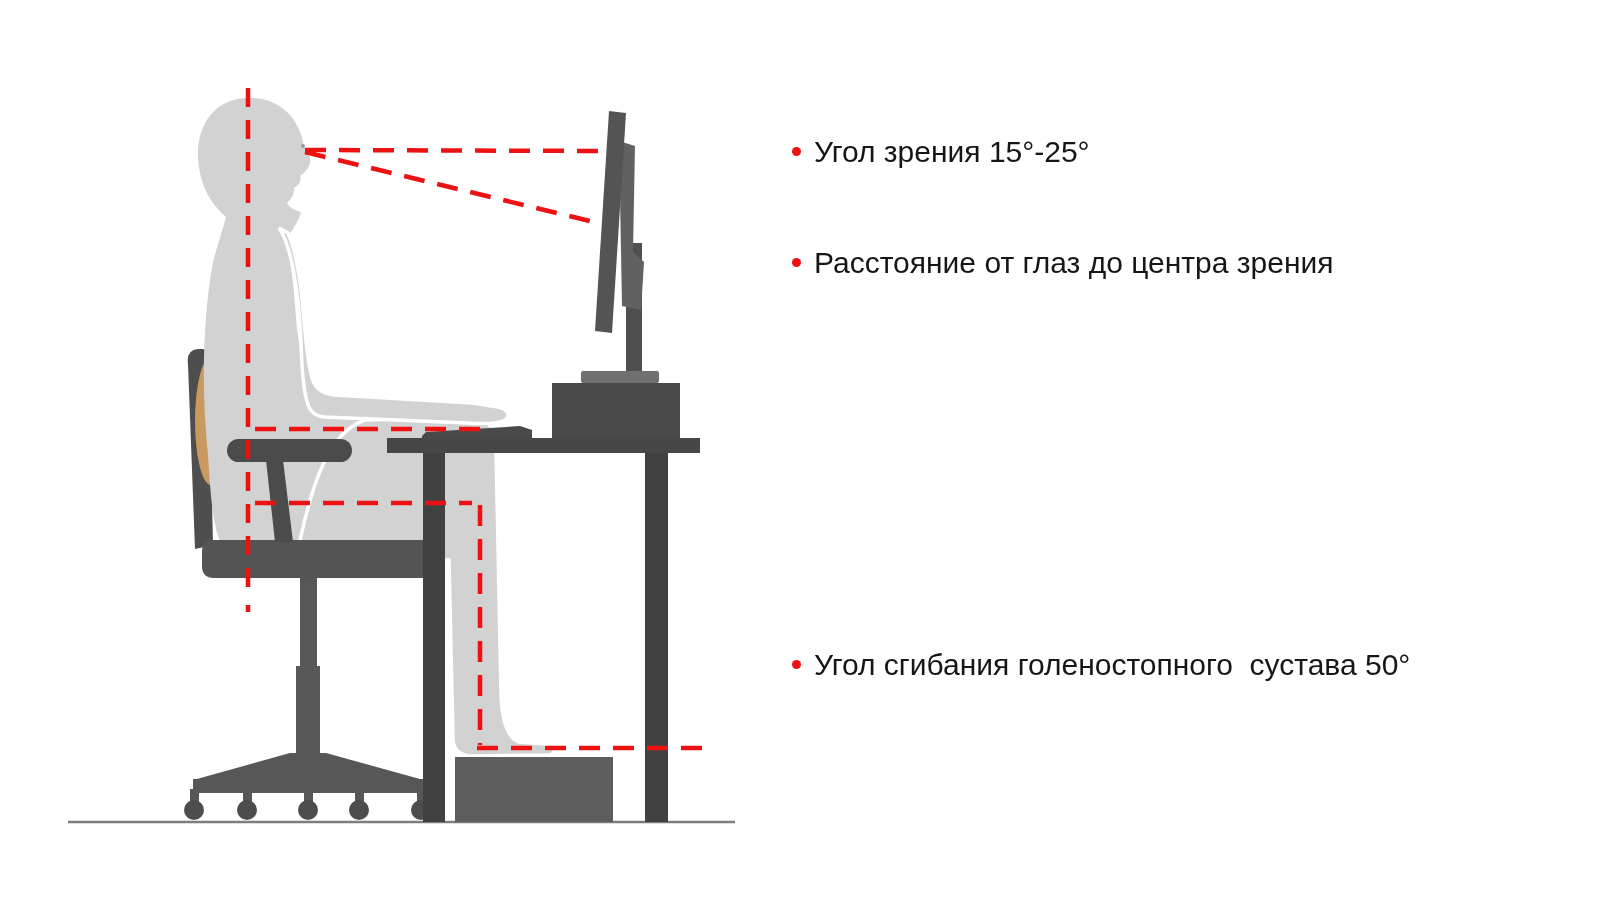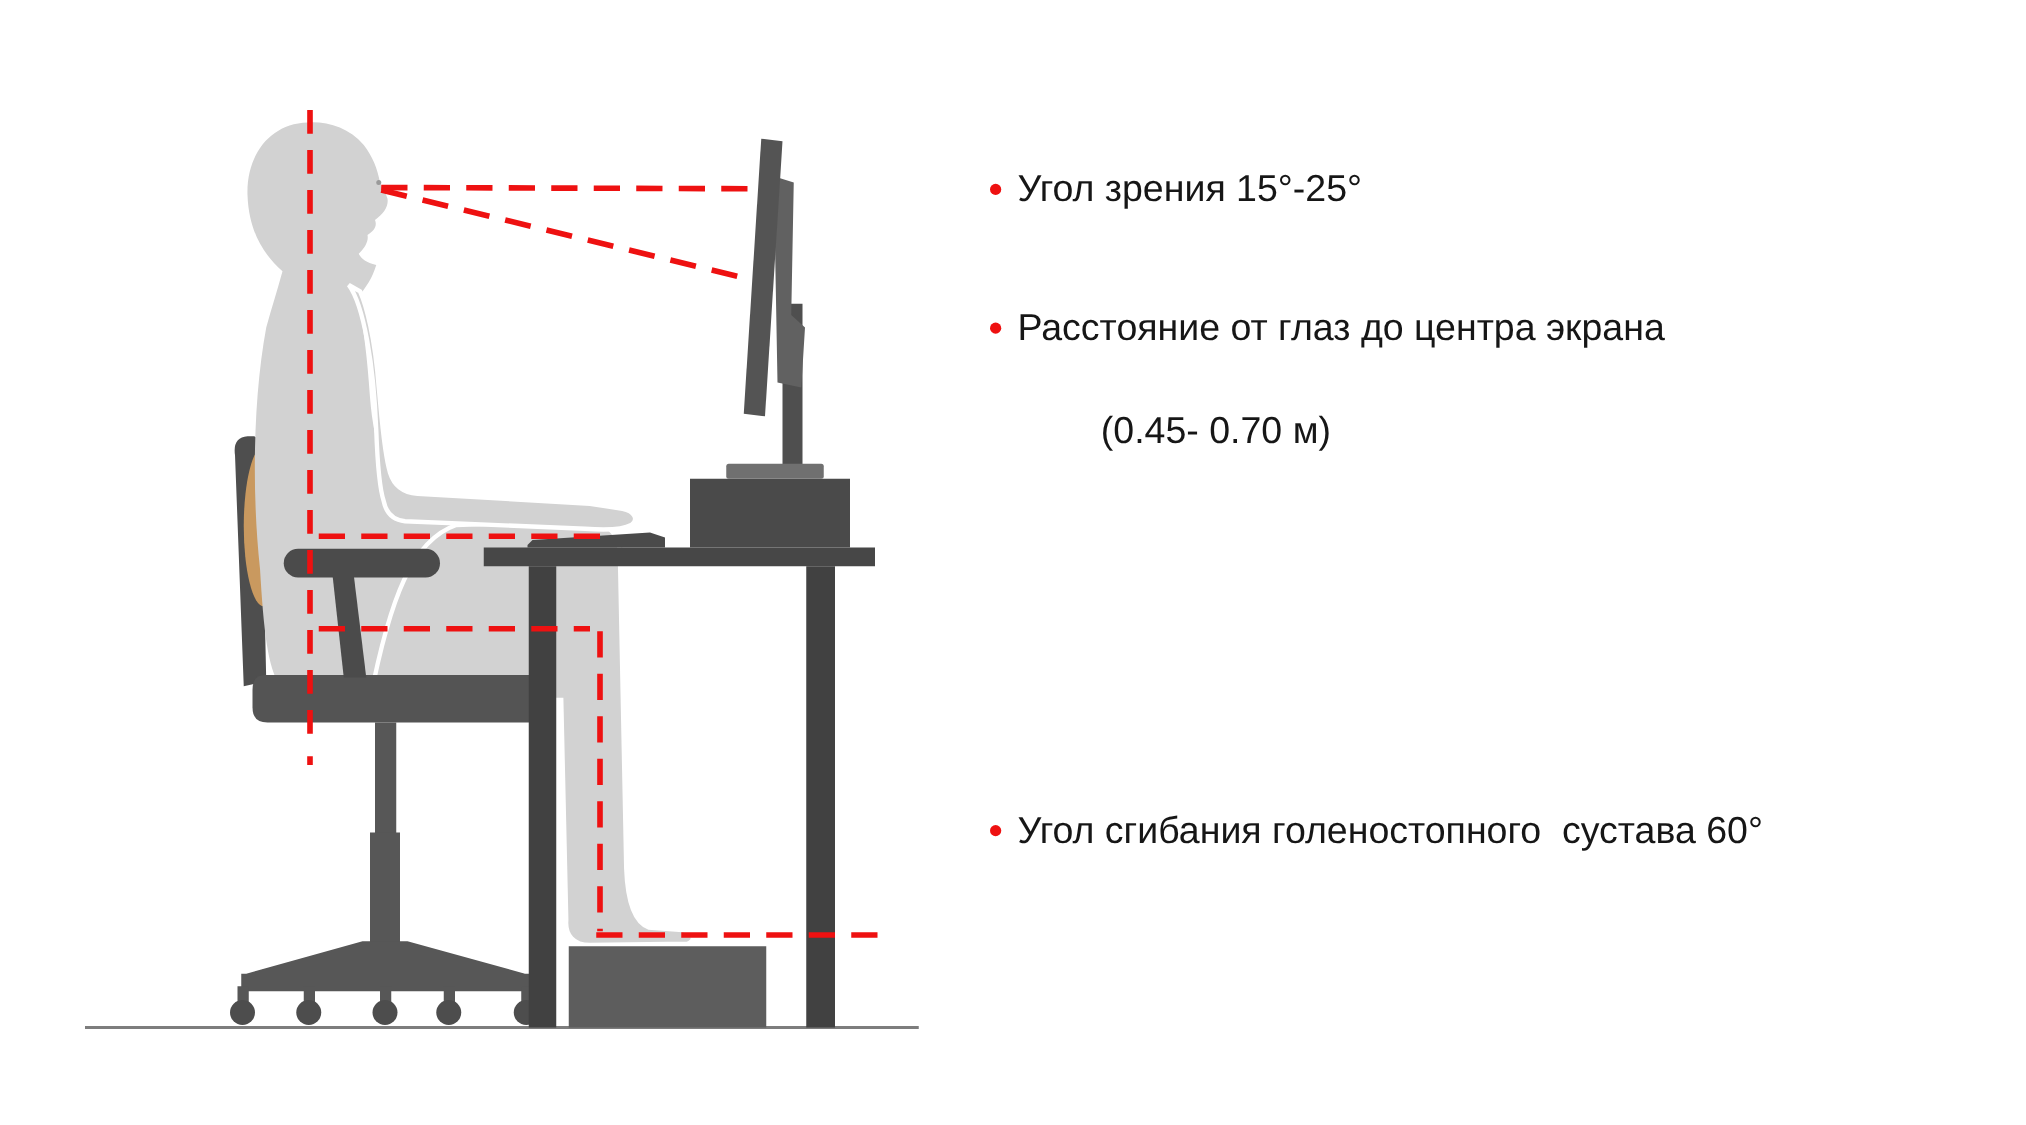--- a/index.html
+++ b/index.html
@@ -151,22 +151,22 @@
     </g>
   </svg>
 
   <div class="bullets">
     <div class="bullet" style="top:131px">
       <span class="dot"></span>
       <span class="txt">Угол зрения 15°-25°</span>
     </div>
     <div class="bullet" style="top:242px">
       <span class="dot"></span>
-      <span class="txt"><span>Расстояние от глаз до центра экрана</span><br>
-        <span>(0.45- 0.70 м)</span></span>
+      <span class="txt"><span>Расстояние от глаз до центра зрения</span><br>
+        </span>
     </div>
     <div class="bullet" style="top:644px">
       <span class="dot"></span>
-      <span class="txt">Угол сгибания голеностопного  сустава 60°</span>
+      <span class="txt">Угол сгибания голеностопного  сустава 50°</span>
     </div>
   </div>
 
 </div>
 
 </body></html>

